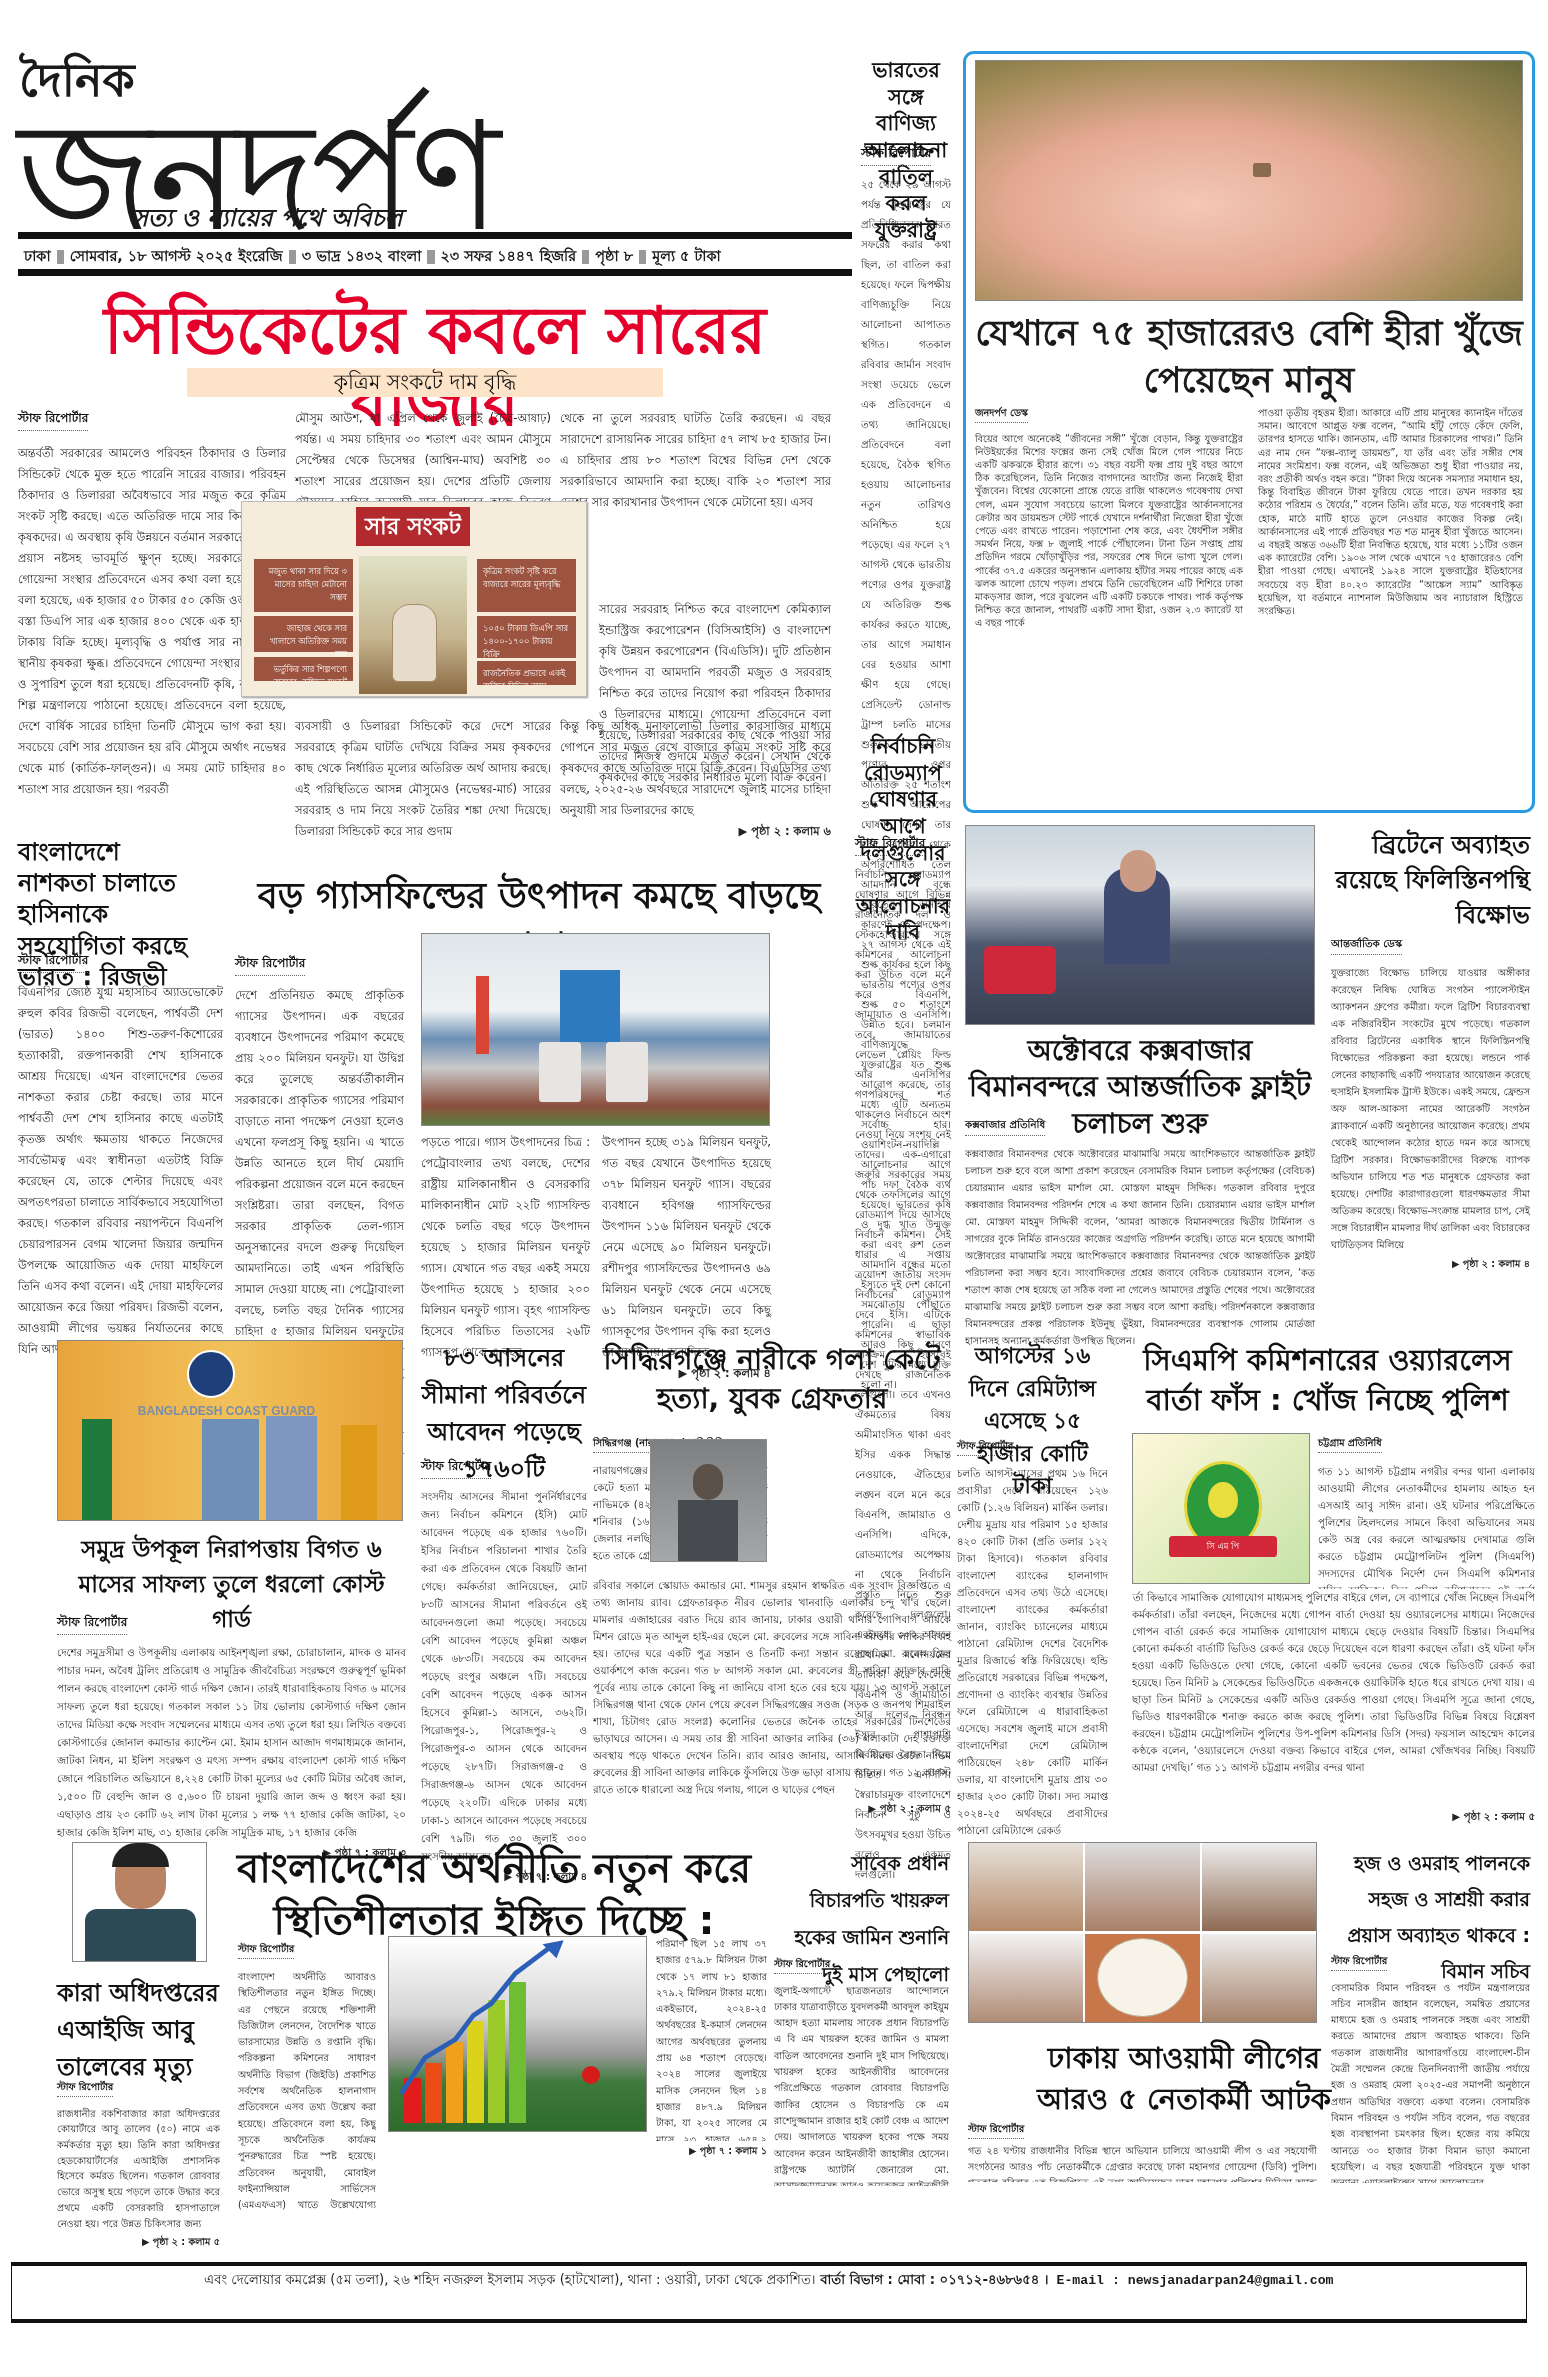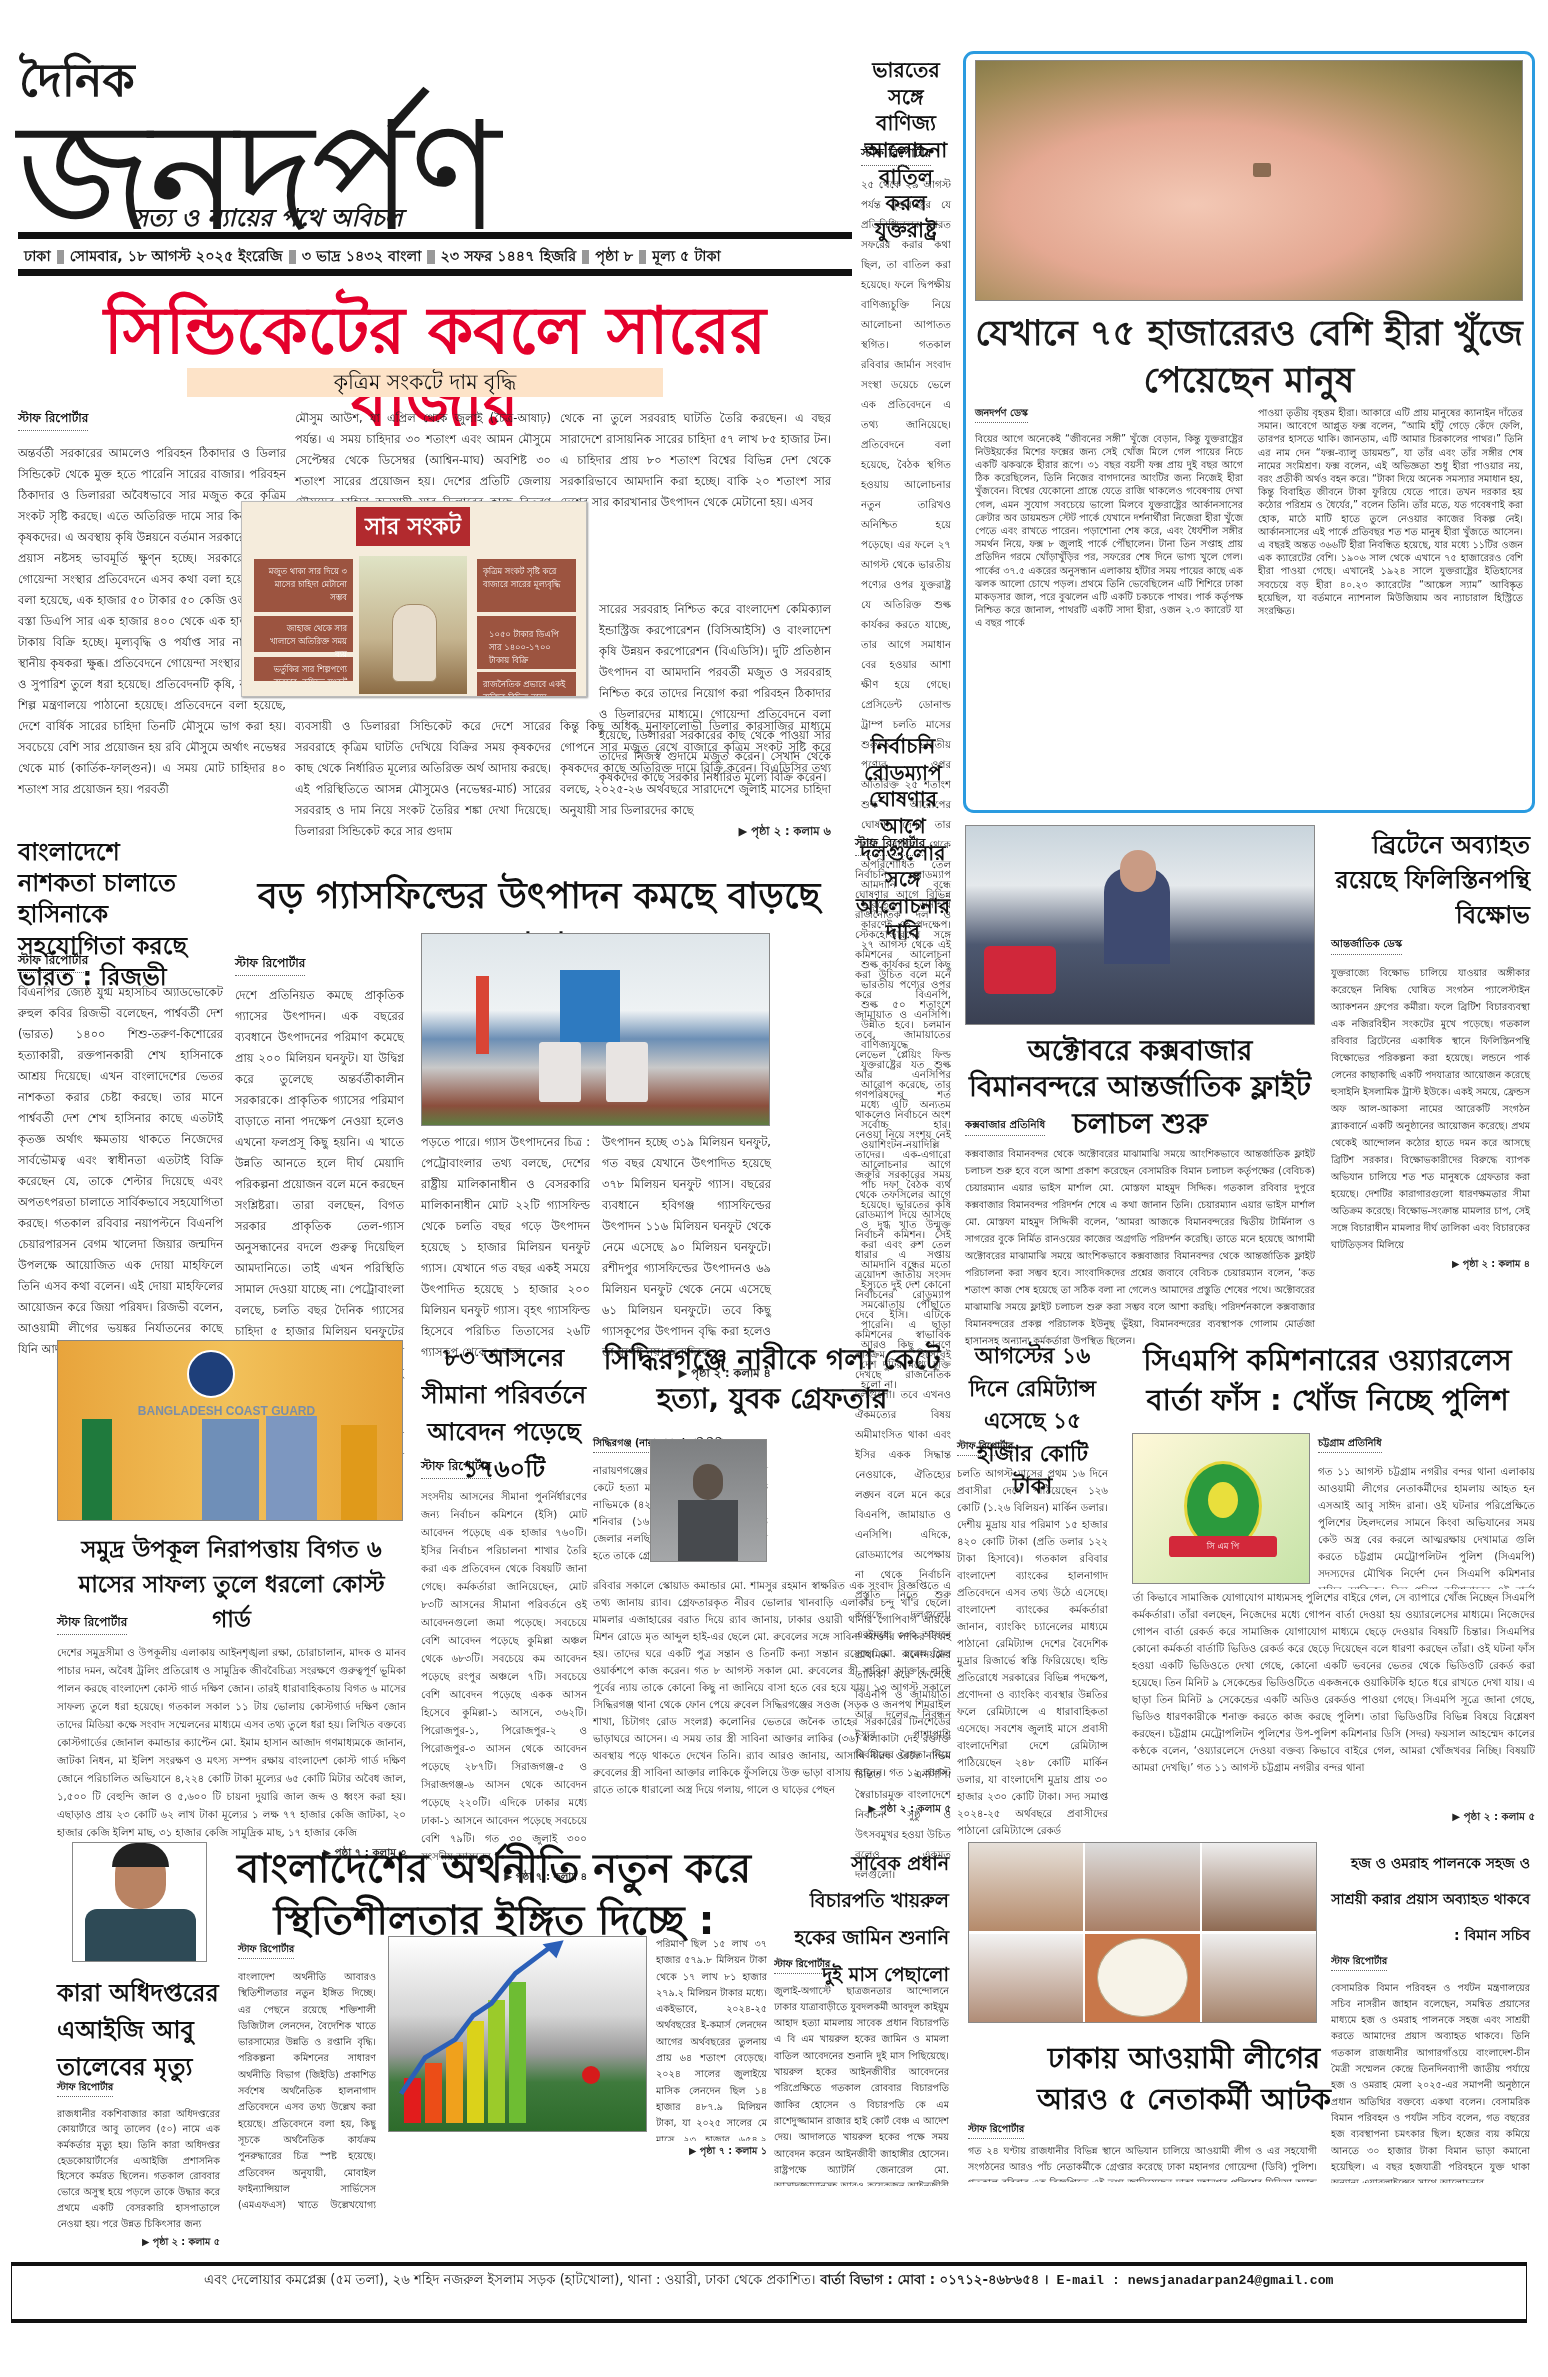--- a/index.html
+++ b/index.html
@@ -57,21 +57,21 @@
   <div style="position:absolute;left:12px;top:57px;width:99px">
     <div style="background:#9c5440;color:#fff;font-size:8.4px;line-height:13.2px;padding:6px;text-align:right;height:53px;margin-bottom:3.6px">মজুত থাকা সার দিয়ে ৩ মাসের চাহিদা মেটানো সম্ভব</div>
     <div style="background:#9c5440;color:#fff;font-size:8.4px;line-height:13.2px;padding:6px;text-align:right;height:36px;margin-bottom:5px">জাহাজ থেকে সার খালাসে অতিরিক্ত সময় ব্যয়</div>
     <div style="background:#9c5440;color:#fff;font-size:8.4px;line-height:13.2px;padding:6px;text-align:right;height:24px;overflow:hidden">ভর্তুকির সার শিল্পপণ্যে ব্যবহার, কৃষিতে সংকট</div>
   </div>
   <div style="position:absolute;left:117px;top:54px;width:108px;height:138px;background:linear-gradient(#dfe3c5,#c5b48f 60%,#8b6b44)">
     <div style="position:absolute;left:33px;top:48px;width:45px;height:78px;background:#e7dccb;border-radius:18px 18px 6px 6px;border:1.2px solid #a38b68"></div>
   </div>
   <div style="position:absolute;left:235px;top:57px;width:99px">
     <div style="background:#9c5440;color:#fff;font-size:8.4px;line-height:13.2px;padding:6px;height:53px;margin-bottom:3.6px">কৃত্রিম সংকট সৃষ্টি করে বাজারে সারের মূল্যবৃদ্ধি</div>
-    <div style="background:#9c5440;color:#fff;font-size:8.4px;line-height:13.2px;padding:12px;height:53px;margin-bottom:3.6px">১০৫০ টাকার ডিএপি সার ১৪০০-১৭০০ টাকায় বিক্রি</div>
+    <div style="background:#9c5440;color:#fff;font-size:8.4px;line-height:13.2px;padding:6px;height:42px;margin-bottom:3.6px">১০৫০ টাকার ডিএপি সার ১৪০০-১৭০০ টাকায় বিক্রি</div>
     <div style="background:#9c5440;color:#fff;font-size:8.4px;line-height:13.2px;padding:6px;height:24px;overflow:hidden">রাজনৈতিক প্রভাবে একই ব্যক্তির বিভিন্ন নামে ডিলারশিপ গ্রহণ</div>
   </div>
 </div>
 <div class="abs txt" style="left:599px;top:599px;width:232px">সারের সরবরাহ নিশ্চিত করে বাংলাদেশ কেমিক্যাল ইন্ডাস্ট্রিজ করপোরেশন (বিসিআইসি) ও বাংলাদেশ কৃষি উন্নয়ন করপোরেশন (বিএডিসি)। দুটি প্রতিষ্ঠান উৎপাদন বা আমদানি পরবর্তী মজুত ও সরবরাহ নিশ্চিত করে তাদের নিয়োগ করা পরিবহন ঠিকাদার ও ডিলারদের মাধ্যমে। গোয়েন্দা প্রতিবেদনে বলা হয়েছে, ডিলাররা সরকারের কাছ থেকে পাওয়া সার তাদের নিজস্ব গুদামে মজুত করেন। সেখান থেকে কৃষকদের কাছে সরকার নির্ধারিত মূল্যে বিক্রি করেন।</div>
 <div class="abs txt" style="left:295px;top:716px;width:256px">ব্যবসায়ী ও ডিলাররা সিন্ডিকেট করে দেশে সারের সরবরাহে কৃত্রিম ঘাটতি দেখিয়ে বিক্রির সময় কৃষকদের কাছ থেকে নির্ধারিত মূল্যের অতিরিক্ত অর্থ আদায় করছে। এই পরিস্থিতিতে আসন্ন মৌসুমেও (নভেম্বর-মার্চ) সারের সরবরাহ ও দাম নিয়ে সংকট তৈরির শঙ্কা দেখা দিয়েছে। ডিলাররা সিন্ডিকেট করে সার গুদাম</div>
 <div class="abs" style="left:560px;top:716px;width:271px">
   <div class="txt">কিন্তু কিছু অধিক মুনাফালোভী ডিলার কারসাজির মাধ্যমে গোপনে সার মজুত রেখে বাজারে কৃত্রিম সংকট সৃষ্টি করে কৃষকদের কাছে অতিরিক্ত দামে বিক্রি করেন। বিএডিসির তথ্য বলছে, ২০২৫-২৬ অর্থবছরে সারাদেশে জুলাই মাসের চাহিদা অনুযায়ী সার ডিলারদের কাছে</div>
   <div class="txt jump" style="text-align:right">পৃষ্ঠা ২ : কলাম ৬</div>
 </div>
 
@@ -255,21 +255,21 @@
       <div style="position:absolute;left:12px;top:4.8px;right:12px;bottom:4.8px;border-radius:50%;background:#f7f3e8;border:1.2px solid #b9a88a"></div>
     </div>
   <div style="background:linear-gradient(#eee,#a6836a)"></div>
 </div>
 <div class="abs" style="left:1008px;top:2038px;width:352px;text-align:center;font-size:29px;line-height:41px"><span class="hl">ঢাকায় আওয়ামী লীগের আরও ৫ নেতাকর্মী আটক</span></div>
 <div class="abs" style="left:968px;top:2122px;width:349px;height:60px;overflow:hidden">
   <div class="byline" style="font-size:9.6px;margin-bottom:3.6px">স্টাফ রিপোর্টার</div>
   <div class="txt" style="font-size:9.6px;line-height:16.3px">গত ২৪ ঘণ্টায় রাজধানীর বিভিন্ন স্থানে অভিযান চালিয়ে আওয়ামী লীগ ও এর সহযোগী সংগঠনের আরও পাঁচ নেতাকর্মীকে গ্রেপ্তার করেছে ঢাকা মহানগর গোয়েন্দা (ডিবি) পুলিশ। গতকাল রবিবার এক বিজ্ঞপ্তিতে এই তথ্য জানিয়েছেন ঢাকা মহানগর পুলিশের মিডিয়া অ্যান্ড পাবলিক রিলেশনস বিভাগের উপ-পুলিশ কমিশনার তালেবুর রহমান। বিজ্ঞপ্তিতে বলা হয়, সকাল থেকে রাত পর্যন্ত বিভিন্ন এলাকা থেকে ঢাকা মহানগর উত্তর ছাত্রলীগের সাংগঠনিক সম্পাদক ছাবির</div>
 </div>
 
-<div class="abs" style="left:1331px;top:1845px;width:199px;text-align:right;font-size:14px;line-height:36px"><span class="hl">হজ ও ওমরাহ পালনকে সহজ ও সাশ্রয়ী করার প্রয়াস অব্যাহত থাকবে : বিমান সচিব</span></div>
+<div class="abs" style="left:1331px;top:1845px;width:199px;text-align:right;font-size:19px;line-height:36px"><span class="hl">হজ ও ওমরাহ পালনকে সহজ ও সাশ্রয়ী করার প্রয়াস অব্যাহত থাকবে : বিমান সচিব</span></div>
 <div class="abs" style="left:1331px;top:1954px;width:199px;height:229px;overflow:hidden">
   <div class="byline" style="font-size:9.6px">স্টাফ রিপোর্টার</div>
   <div class="txt" style="font-size:9.6px;line-height:16.3px">বেসামরিক বিমান পরিবহন ও পর্যটন মন্ত্রণালয়ের সচিব নাসরীন জাহান বলেছেন, সমন্বিত প্রয়াসের মাধ্যমে হজ ও ওমরাহ পালনকে সহজ এবং সাশ্রয়ী করতে আমাদের প্রয়াস অব্যাহত থাকবে। তিনি গতকাল রাজধানীর আগারগাঁওয়ে বাংলাদেশ-চীন মৈত্রী সম্মেলন কেন্দ্রে তিনদিনব্যাপী জাতীয় পর্যায়ে হজ ও ওমরাহ মেলা ২০২৫-এর সমাপনী অনুষ্ঠানে প্রধান অতিথির বক্তব্যে একথা বলেন। বেসামরিক বিমান পরিবহন ও পর্যটন সচিব বলেন, গত বছরের হজ ব্যবস্থাপনা চমৎকার ছিল। হজের ব্যয় কমিয়ে আনতে ৩০ হাজার টাকা বিমান ভাড়া কমানো হয়েছিল। এ বছর হজযাত্রী পরিবহনে যুক্ত থাকা অন্যান্য এয়ারলাইন্সের সাথে আলোচনার</div>
 </div>
 
 <div class="abs" style="left:10.8px;top:2262px;width:1516px;height:61px;border:1.8px solid #111;border-top:4.8px solid #111;border-bottom:4.8px solid #111;text-align:center;padding-top:2.4px">
   <div style="font-size:13.2px;line-height:24px;white-space:nowrap">
     <span>এবং দেলোয়ার কমপ্লেক্স (৫ম তলা), ২৬ শহিদ নজরুল ইসলাম সড়ক (হাটখোলা), থানা : ওয়ারী, ঢাকা থেকে প্রকাশিত।</span><b> বার্তা বিভাগ : মোবা : ০১৭১২-৪৬৮৬৫৪ ।</b><b style="font-family:Liberation Mono, monospace"> E-mail : newsjanadarpan24@gmail.com</b>
   </div>
 </div>

